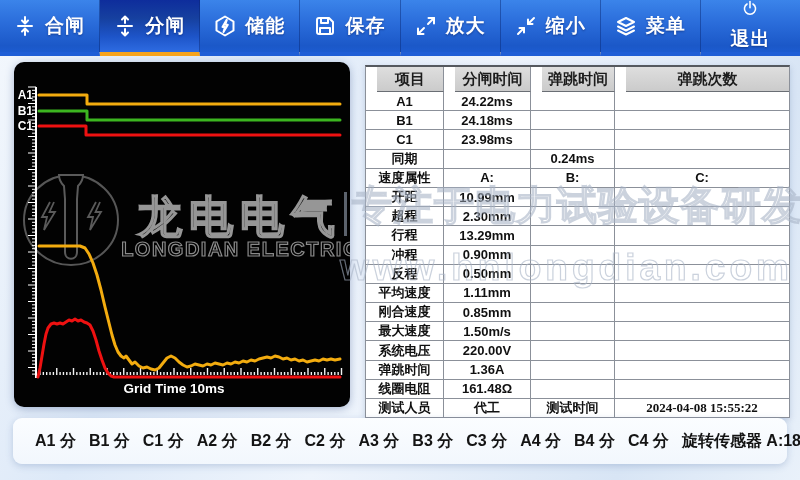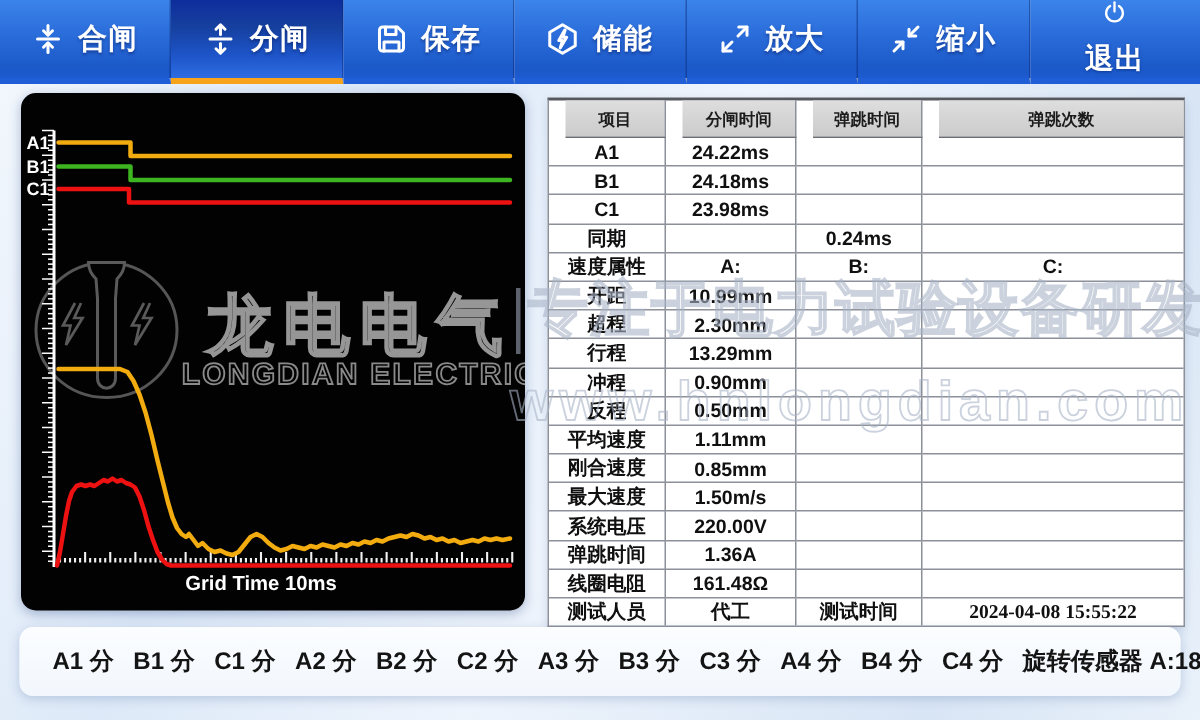--- a/index.html
+++ b/index.html
@@ -37,21 +37,21 @@
   .trow{display:grid;grid-template-columns:78px 87px 84px 1fr;}
   .trow .tcell{
     display:flex;align-items:center;justify-content:center;
     border-right:1px solid #8b9099;border-bottom:1px solid #8b9099;
     font-size:13px;font-weight:bold;color:#101010;height:18.2px;
     white-space:nowrap;overflow:hidden;
   }
   .trow .tcell:last-child{border-right:none;}
   .trow.thead .tcell{
     height:24px;background:linear-gradient(180deg,#dedede 0%,#cbcbcb 100%);
-    color:#1c1c1c;font-size:11px;border-bottom:1px solid #6a6e74;margin-left:11px;
+    color:#1c1c1c;font-size:15px;border-bottom:1px solid #6a6e74;margin-left:11px;
   }
   .trow:last-child .tcell{border-bottom:none;font-family:Liberation Serif, serif;}
   
   .wm-overlay{position:absolute;left:340px;top:178px;width:460px;z-index:6;pointer-events:none;}
   .wm-line{
     color:transparent;-webkit-text-stroke:1.2px rgba(168,180,198,.60);
     font-weight:bold;white-space:nowrap;
   }
   .wm-line1{font-size:40px;letter-spacing:1px;margin-left:12px;}
   .wm-line2{font-size:37px;letter-spacing:4px;margin-top:14px;}
@@ -85,50 +85,58 @@
       <line x1="4" y1="11" x2="18" y2="11"></line>
       <line x1="11" y1="8" x2="11" y2="2"></line>
         <polyline points="8,4.5 11,1.5 14,4.5"></polyline>
       <line x1="11" y1="14" x2="11" y2="20"></line>
         <polyline points="8,17.5 11,20.5 14,17.5"></polyline>
     </svg>
     <span class="tb-label">分闸</span>
   </div>
   <div class="tb-btn">
     <svg class="tb-icon" viewBox="0 0 22 22">
+      <polygon points="11,1.5 19.5,6.5 19.5,15.5 11,20.5 2.5,15.5 2.5,6.5"></polygon>
+      <polyline points="12.5,5 8.5,12 11,12 9.5,17 13.8,9.8 11.2,9.8 12.8,5"></polyline>
+    </svg>
+    <span class="tb-label">储能</span>
+  </div>
+  <div class="tb-btn">
+    <svg class="tb-icon" viewBox="0 0 22 22">
       <path d="M3,5 a2,2 0 0 1 2,-2 h10 l4,4 v10 a2,2 0 0 1 -2,2 h-12 a2,2 0 0 1 -2,-2 z"></path>
       <polyline points="7,3 7,8 14,8 14,3"></polyline>
       <polyline points="6,19 6,13 16,13 16,19"></polyline>
     </svg>
     <span class="tb-label">保存</span>
-  </div>
-  <div class="tb-btn">
-    <svg class="tb-icon" viewBox="0 0 22 22">
-      <polygon points="11,1.5 19.5,6.5 19.5,15.5 11,20.5 2.5,15.5 2.5,6.5"></polygon>
-      <polyline points="12.5,5 8.5,12 11,12 9.5,17 13.8,9.8 11.2,9.8 12.8,5"></polyline>
-    </svg>
-    <span class="tb-label">储能</span>
   </div>
   <div class="tb-btn">
     <svg class="tb-icon" viewBox="0 0 22 22">
       <line x1="13" y1="9" x2="19" y2="3"></line>
         <polyline points="13.5,3 19,3 19,8.5"></polyline>
       <line x1="9" y1="13" x2="3" y2="19"></line>
         <polyline points="3,13.5 3,19 8.5,19"></polyline>
     </svg>
     <span class="tb-label">放大</span>
   </div>
   <div class="tb-btn">
     <svg class="tb-icon" viewBox="0 0 22 22">
       <line x1="19" y1="3" x2="13" y2="9"></line>
         <polyline points="13,4.5 13,9 17.5,9"></polyline>
       <line x1="3" y1="19" x2="9" y2="13"></line>
         <polyline points="9,17.5 9,13 4.5,13"></polyline>
     </svg>
     <span class="tb-label">缩小</span>
+  </div>
+  <div class="tb-btn">
+    <svg class="tb-icon" viewBox="0 0 22 22">
+      <polygon points="11,3 19,7 11,11 3,7"></polygon>
+      <polyline points="3,11.5 11,15.5 19,11.5"></polyline>
+      <polyline points="3,15.5 11,19.5 19,15.5"></polyline>
+    </svg>
+    <span class="tb-label">菜单</span>
   </div>
   <div class="tb-btn">
     <svg class="tb-icon" viewBox="0 0 22 22">
       <path d="M7.2,5.2 a7.2,7.2 0 1 0 7.6,0"></path>
       <line x1="11" y1="2" x2="11" y2="10"></line>
     </svg>
     <span class="tb-label">退出</span>
   </div>
 </div>
 

